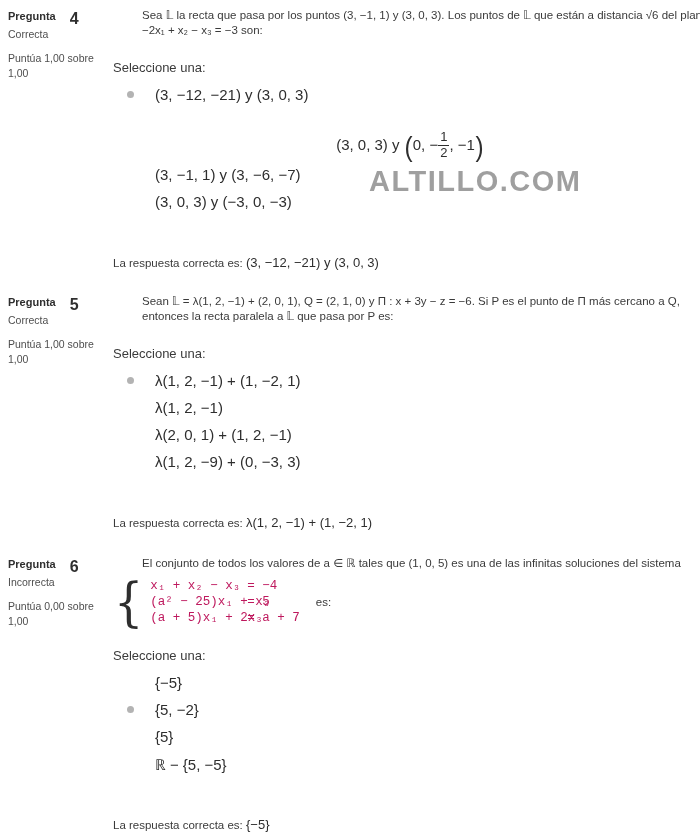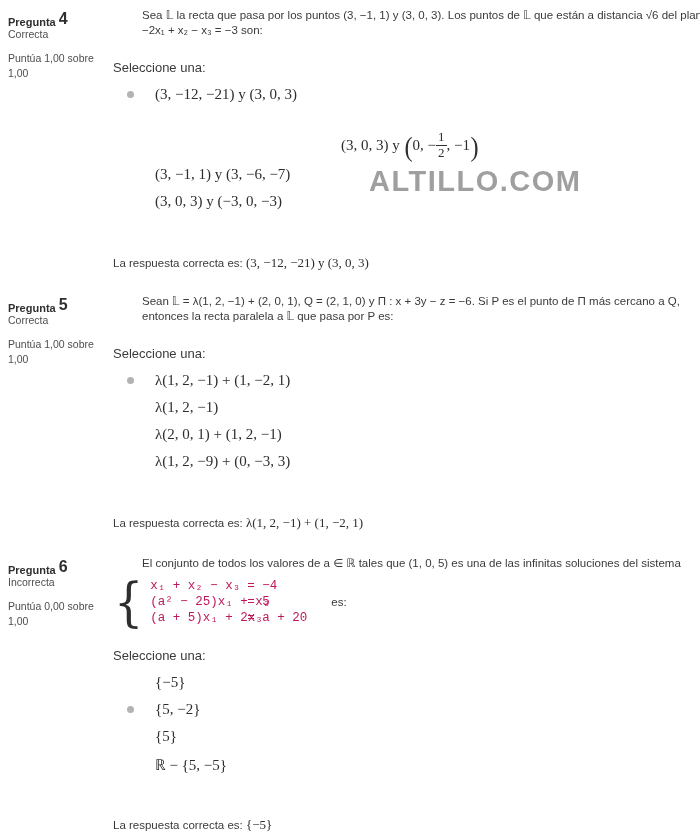--- a/index.html
+++ b/index.html
@@ -9,55 +9,55 @@
     font-family:"Liberation Sans","DejaVu Sans",sans-serif;
     color:#3b3b3b;
   }
   .question { position:absolute; left:0; width:700px; }
   #q0 { top:8px; }
   #q1 { top:294px; }
   #q2 { top:556px; }
 
   
   .q-info { position:absolute; left:8px; top:2px; width:97px; }
-  .q-title { display:flex; align-items:flex-end; gap:3px; }
+  .q-title { display:flex; align-items:flex-start; gap:14px; }
   .q-label { font-size:11px; font-weight:bold; color:#2f2f2f; }
   .q-num { font-size:16px; font-weight:bold; color:#2f2f2f; }
   .q-status { font-size:10.5px; color:#4e4e4e; }
   .q-grade { margin-top:11px; font-size:10.5px; color:#4e4e4e; line-height:1.4; }
 
   
   .q-main { margin-left:113px; width:580px; }
   .q-text { font-size:11.5px; line-height:1.32; color:#3a3a3a; width:572px;margin-left:29px; }
   .select-label { margin-top:22px; font-size:13px; color:#3a3a3a; }
   .options { margin-top:6px; }
   .option-row { display:flex; align-items:center; min-height:27px; }
   .option-row.tall { min-height:40px;flex-direction:column; }
   .radio-cell { width:22px; display:flex; justify-content:center; align-items:center; flex:0 0 22px; margin-left:6px; }
   .radio-dot { width:7px; height:7px; border-radius:50%; background:#b3b3b3; }
   .option-text { margin-left:14px; }
-  .math { font-family:Liberation Serif, serif; font-size:15px; color:#2e2e2e; }
+  .math { font-family:Liberation Sans, sans-serif; font-size:15px; color:#2e2e2e; }
   .answer { margin-top:40px; font-size:11.5px; color:#3a3a3a; }
   .answer .math { font-size:13px; }
 
   
   .frac { display:inline-block; vertical-align:-0.5em; text-align:center; font-size:13px; line-height:1.1; }
   .frac .fnum { display:block; padding:0 2px; }
   .frac .fden { display:block; border-top:1px solid #2e2e2e; padding:0 2px; }
   .bigparen { font-size:27px; font-weight:400; vertical-align:-0.22em; line-height:1; display:inline-block; transform:scaleX(0.9); }
 
   
   .system { display:flex; align-items:center; margin-top:7px; margin-left:1px; }
   .sys-brace { font-family:"DejaVu Serif",serif; font-size:46px; line-height:1;
                transform:scaleY(1.12); color:#2e2e2e; margin-right:7px; }
   .sys-rows { display:block; }
   .sys-row { font-family:Liberation Mono, monospace; font-size:12.5px; color:#be185d;
              line-height:16px; white-space:nowrap; }
   .sys-lhs { display:inline-block; width:97px; }
-  .sys-suffix { margin-left:24px; font-size:11.5px; color:#3a3a3a; }
+  .sys-suffix { margin-left:16px; font-size:11.5px; color:#3a3a3a; }
 
   .watermark {
     position:absolute; left:369px; top:165px;
     font-size:29px; font-weight:bold; letter-spacing:1.5px;
     color:#8f8f8f; opacity:0.85;
   }
 </style>
 </head>
 <body>
 
@@ -160,21 +160,21 @@
     <div class="q-status">Incorrecta</div>
     <div class="q-grade">Puntúa 0,00 sobre 1,00</div>
   </aside>
   <div class="q-main">
     <p class="q-text">El conjunto de todos los valores de a ∈ ℝ tales que (1, 0, 5) es una de las infinitas soluciones del sistema</p>
     <div class="system">
       <span class="sys-brace">{</span>
       <div class="sys-rows">
         <div class="sys-row"><span class="sys-lhs">x₁ + x₂ − x₃</span><span class="sys-rhs">= −4</span></div>
         <div class="sys-row"><span class="sys-lhs">(a² − 25)x₁ + x₃</span><span class="sys-rhs">= 5</span></div>
-        <div class="sys-row"><span class="sys-lhs">(a + 5)x₁ + 2x₃</span><span class="sys-rhs">= a + 20</span></div>
+        <div class="sys-row"><span class="sys-lhs">(a + 5)x₁ + 2x₃</span><span class="sys-rhs">= a + 7</span></div>
       </div>
       <span class="sys-suffix">es:</span>
     </div>
     <div class="select-label">Seleccione una:</div>
     <div class="options">
       <div class="option-row">
         <span class="radio-cell">
             <span class="radio-dot" style="visibility: hidden;"></span>
           </span>
         <span class="option-text math">{−5}</span>

